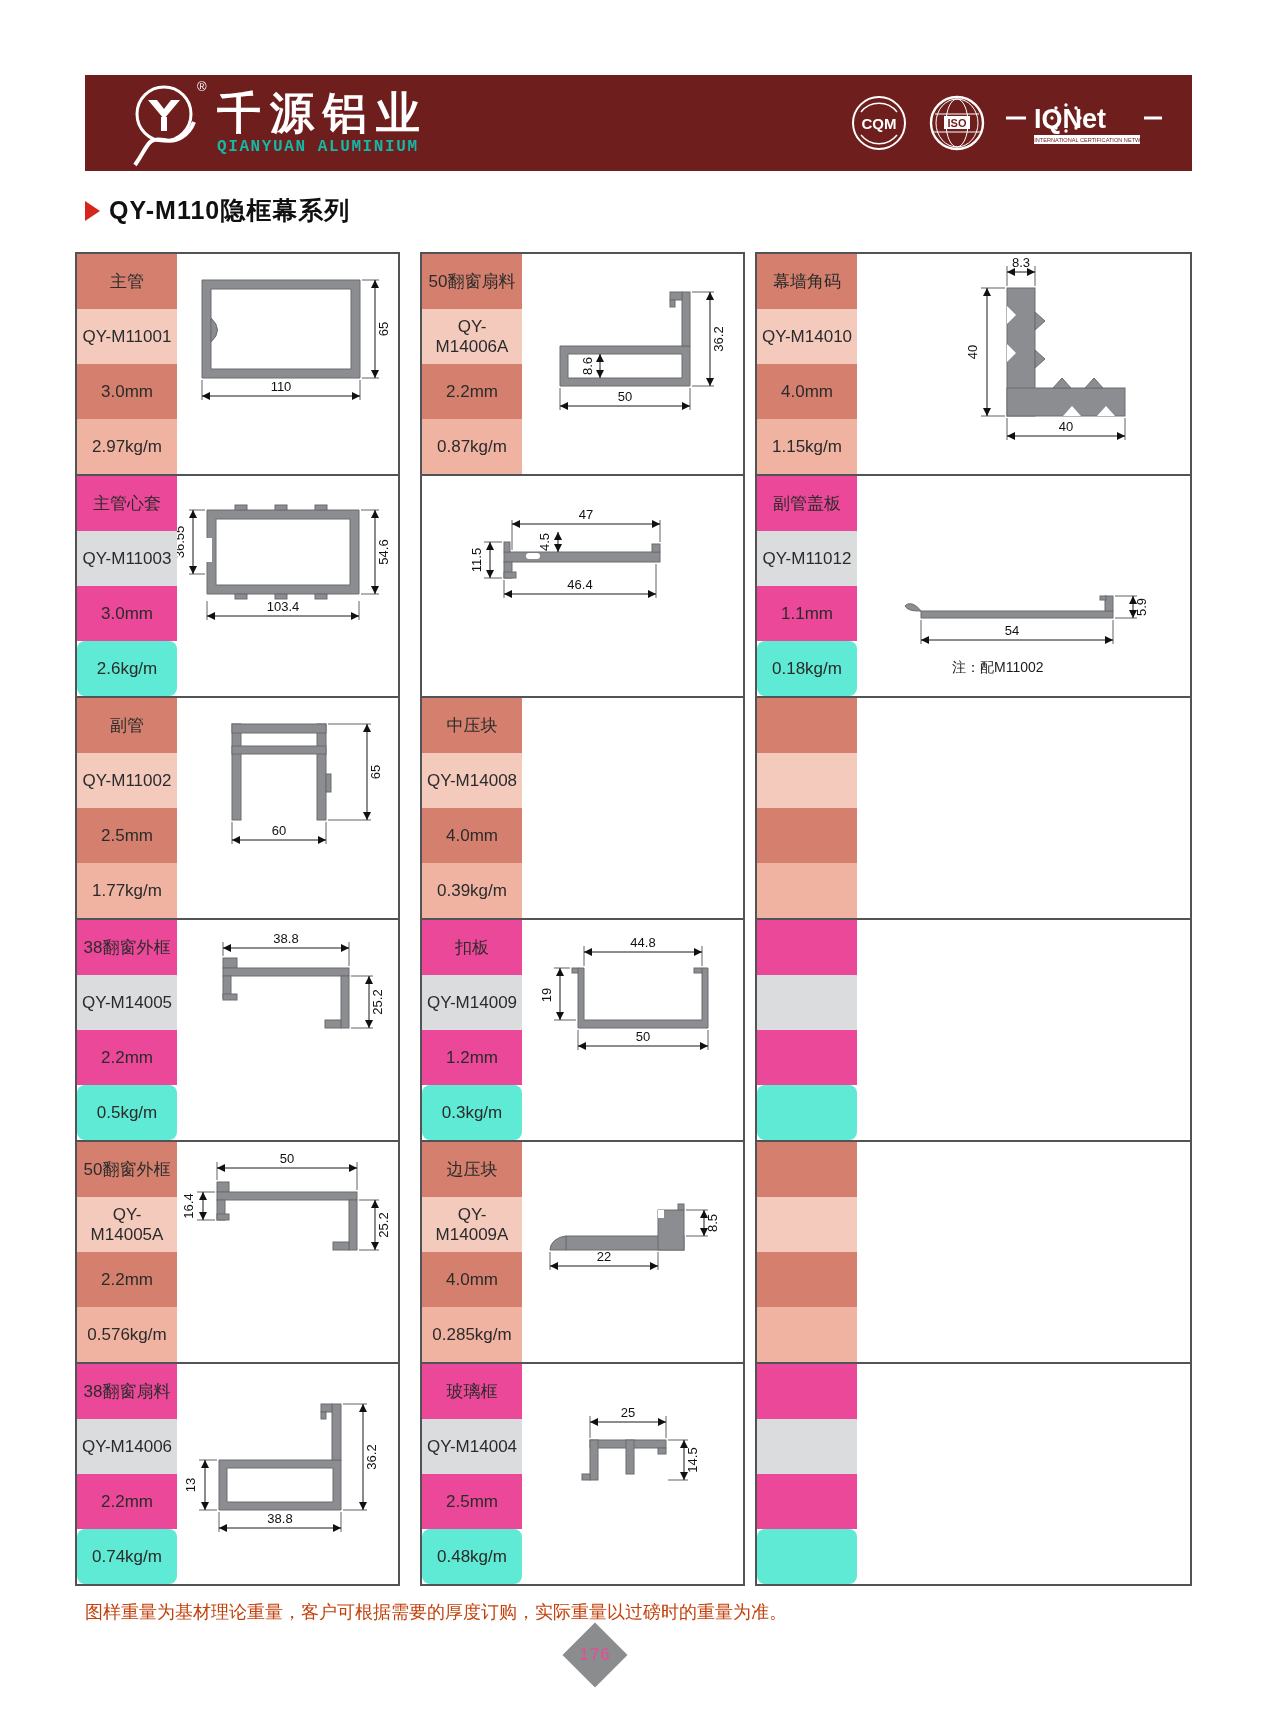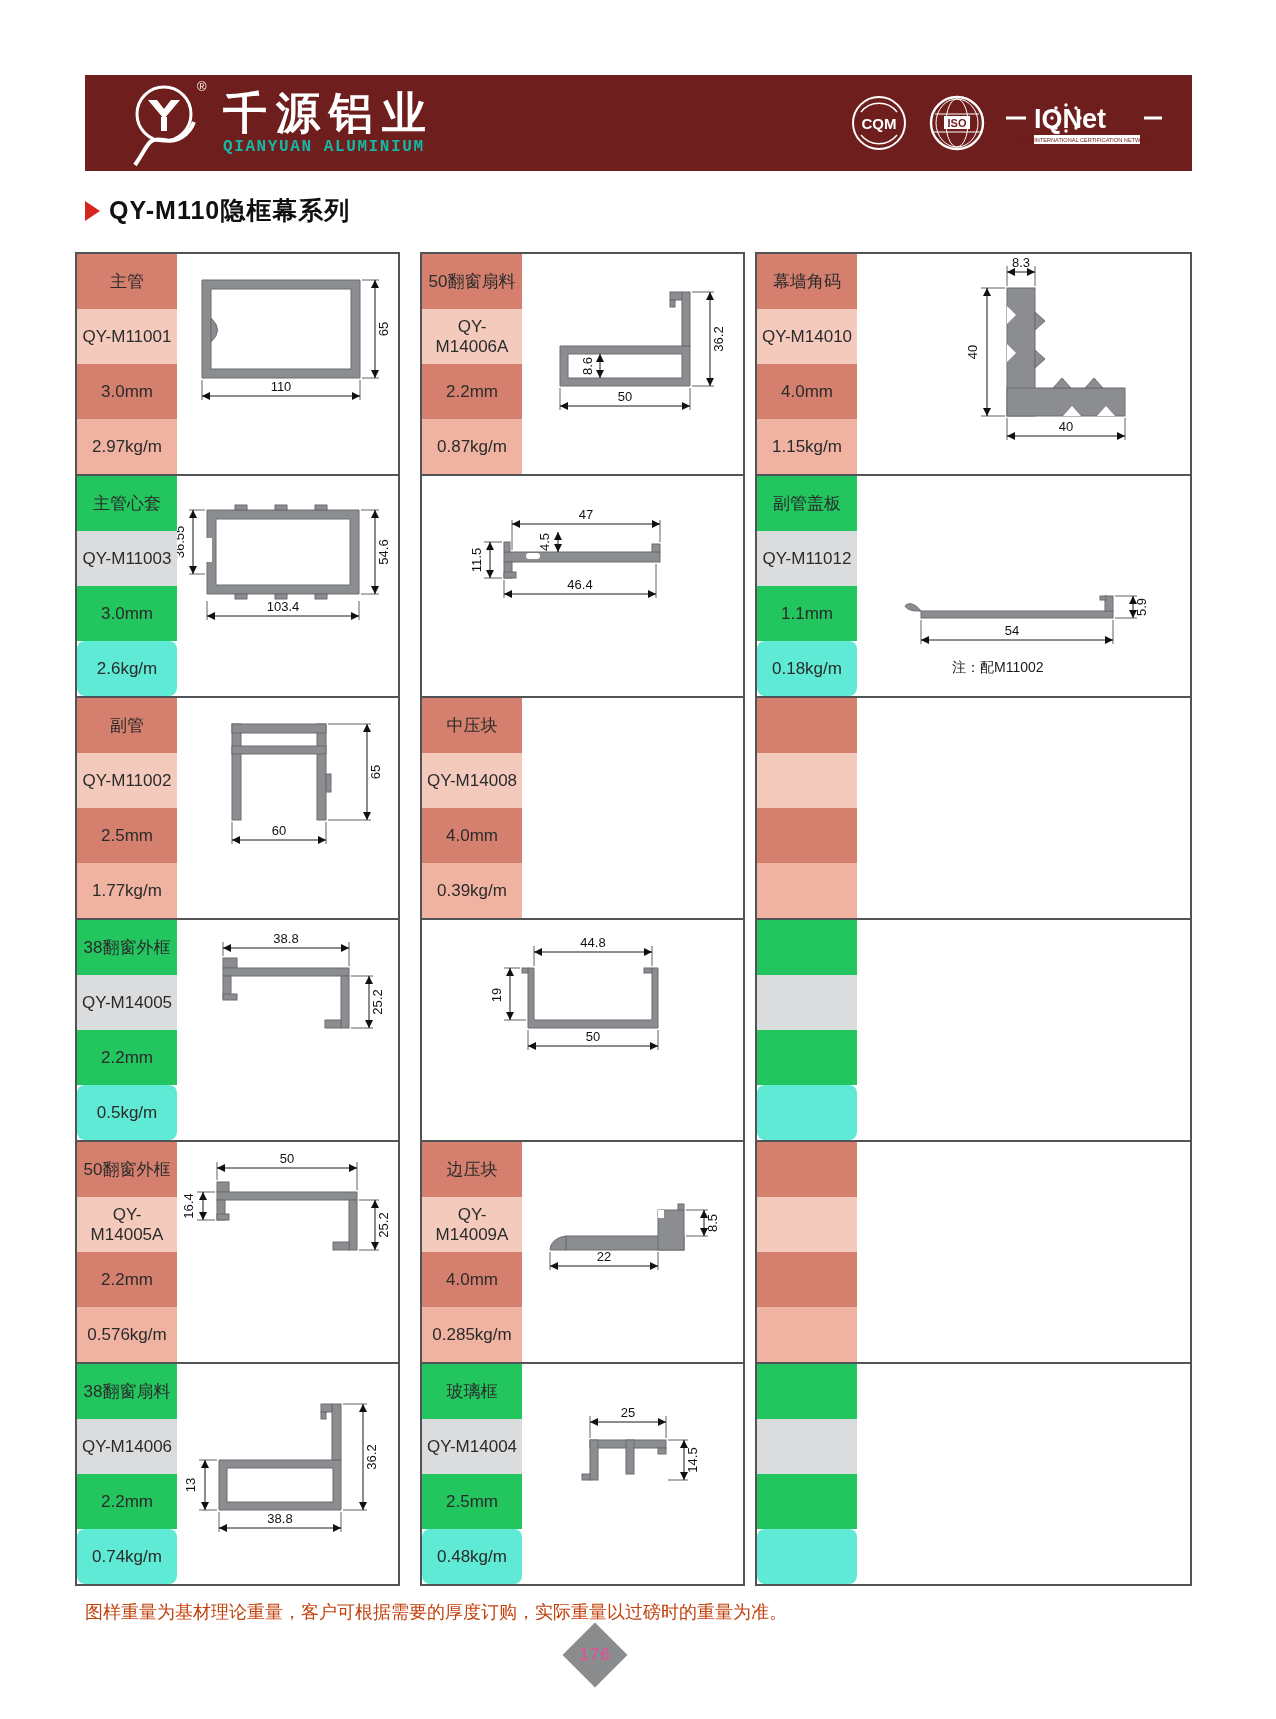--- a/index.html
+++ b/index.html
@@ -3,41 +3,41 @@
 <meta charset="utf-8">
 <style>
   html,body{margin:0;padding:0;}
   body{
     width:1276px;height:1719px;position:relative;background:#ffffff;
     font-family:"Liberation Sans", sans-serif;color:#222;overflow:hidden;
   }
   
   .banner{position:absolute;left:85px;top:75px;width:1107px;height:96px;background:#6e1e1c;display:flex;align-items:center;}
   .logo-wrap{margin-left:34px;width:96px;height:92px;position:relative;flex:0 0 auto;}
-  .brand{margin-left:8px;display:flex;flex-direction:column;}
+  .brand{margin-left:2px;display:flex;flex-direction:column;}
   .brand-cn{color:#fff;font-size:44px;font-weight:bold;letter-spacing:9px;line-height:1.05;}
   .brand-en{color:#14b8a6;font-family:Liberation Mono, monospace;font-size:16px;font-weight:bold;letter-spacing:1.6px;margin-top:2px;}
   .certs{position:absolute;right:28px;top:0;height:96px;display:flex;align-items:center;gap:16px;}
   
   .title-row{position:absolute;left:85px;top:194px;display:flex;align-items:center;}
   .tri{width:0;height:0;border-left:15px solid #d6251c;border-top:10px solid transparent;border-bottom:10px solid transparent;margin-right:9px;}
   .page-title{font-size:25px;font-weight:bold;color:#101010;letter-spacing:1px;}
   
   .col{position:absolute;top:252px;border:2px solid #515357;background:#fff;}
   .col1{left:75px;width:321px;}
   .col2{left:420px;width:321px;}
   .col3{left:755px;width:433px;}
   .cell{height:220px;border-bottom:2px solid #515357;display:flex;position:relative;}
   .cell:last-child{border-bottom:none;}
   .labels{width:100px;flex:0 0 auto;display:flex;flex-direction:column;}
   .lab{height:55px;display:flex;align-items:center;justify-content:center;font-size:17px;color:#2b2b2b;text-align:center;padding:0 2px;box-sizing:border-box;}
   .red .lab:nth-child(1),.red .lab:nth-child(3){background:#d5806e;}
   .red .lab:nth-child(2){background:#f4cabd;}
   .red .lab:nth-child(4){background:#f0b3a1;}
-  .gray .lab:nth-child(1),.gray .lab:nth-child(3){background:#22c55e;}
+  .gray .lab:nth-child(1),.gray .lab:nth-child(3){background:#ec4899;}
   .gray .lab:nth-child(2){background:#dbdcdd;}
   .gray .lab:nth-child(4){background:#5eead4;border-radius:8px;}
   .draw{flex:1;position:relative;}
   .draw svg{position:absolute;left:0;top:0;width:100%;height:100%;}
   
   .p{fill:#8b8d90;stroke:#6b6d70;stroke-width:1;}
   .cut{fill:#ffffff;stroke:none;}
   .dl{stroke:#1a1a1a;stroke-width:1;fill:none;marker-start:url(#ar);marker-end:url(#ar);}
   .ex{stroke:#3a3a3a;stroke-width:0.8;}
   .dim{font-size:13px;fill:#111;}
@@ -377,20 +377,26 @@
   <div class="cell">
     <div class="labels red">
       <div class="lab">中压块</div>
       <div class="lab">QY-M14008</div>
       <div class="lab">4.0mm</div>
       <div class="lab">0.39kg/m</div>
     </div>
   </div>
 
   <div class="cell">
+    <div class="labels gray">
+      <div class="lab">扣板</div>
+      <div class="lab">QY-M14009</div>
+      <div class="lab">1.2mm</div>
+      <div class="lab">0.3kg/m</div>
+    </div>
     <div class="draw">
       <svg viewBox="0 0 221 220">
         <g>
           <path class="p" d="M56,48 h6 v52 h118 v-52 h6 v60 H56 z"></path>
           <rect class="p" x="50" y="48" width="6" height="5"></rect>
           <rect class="p" x="172" y="48" width="8" height="5"></rect>
         </g>
         <g>
           <line class="ex" x1="62" y1="46" x2="62" y2="26"></line>
             <line class="ex" x1="180" y1="46" x2="180" y2="26"></line>

